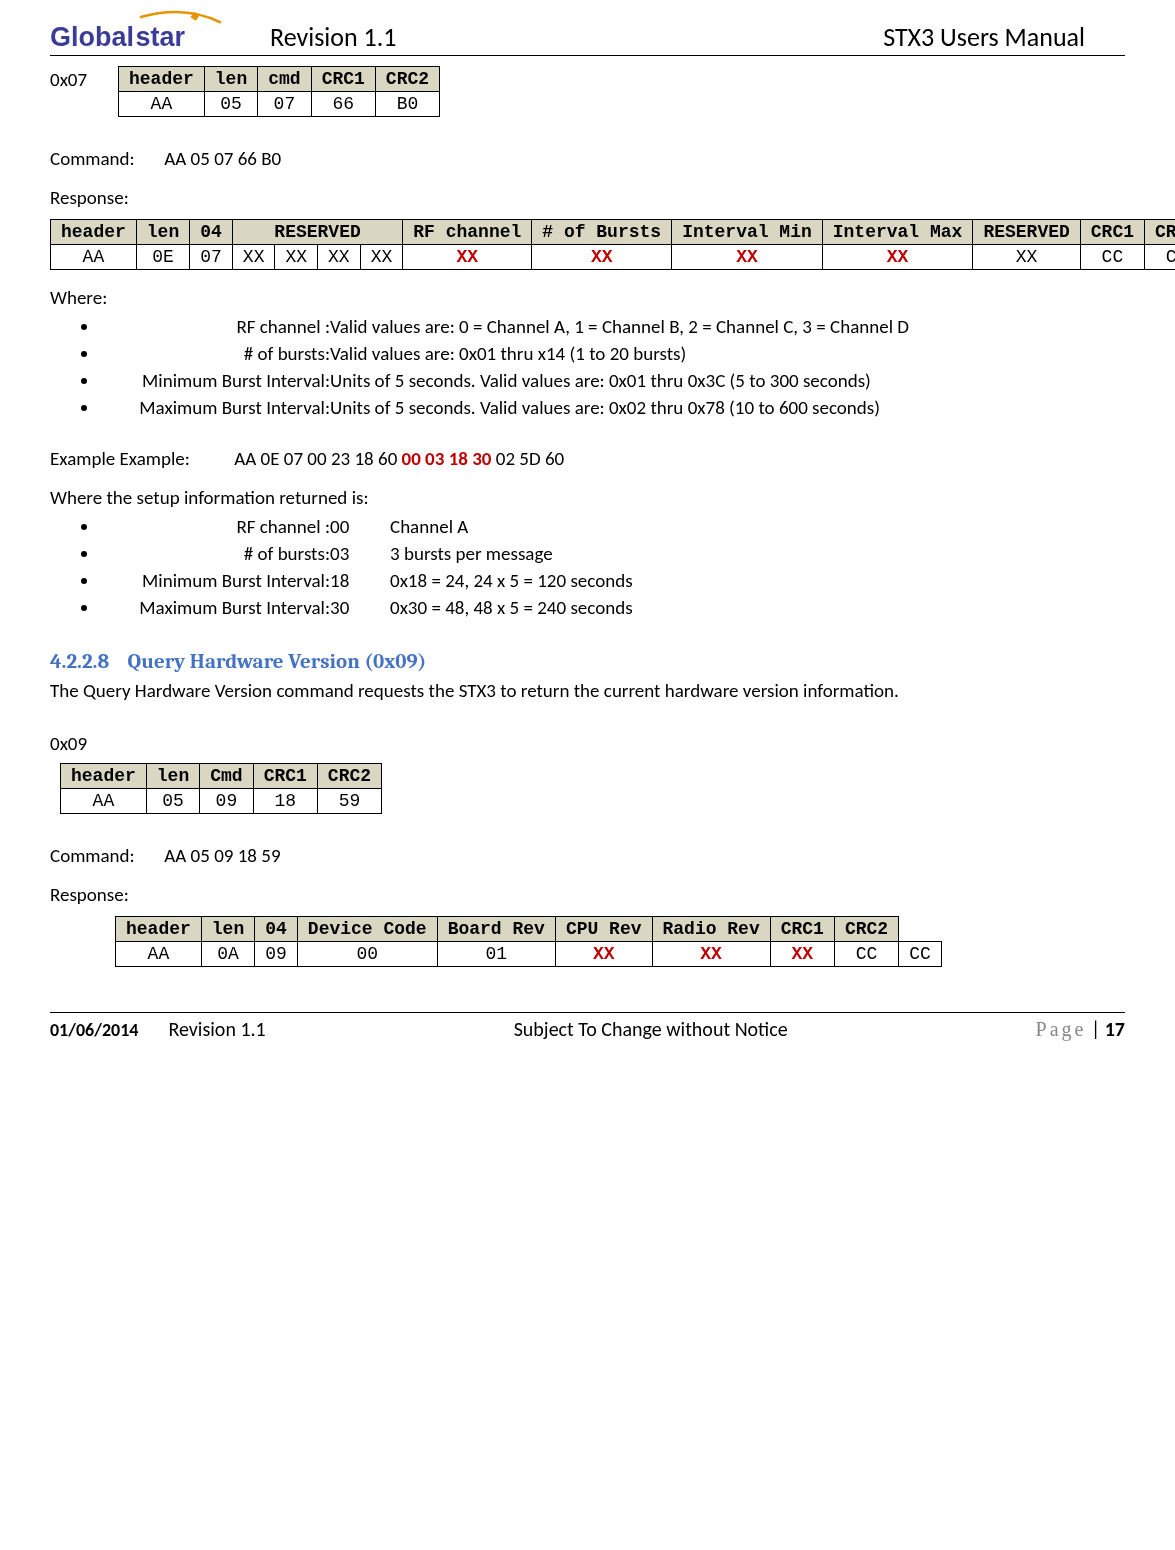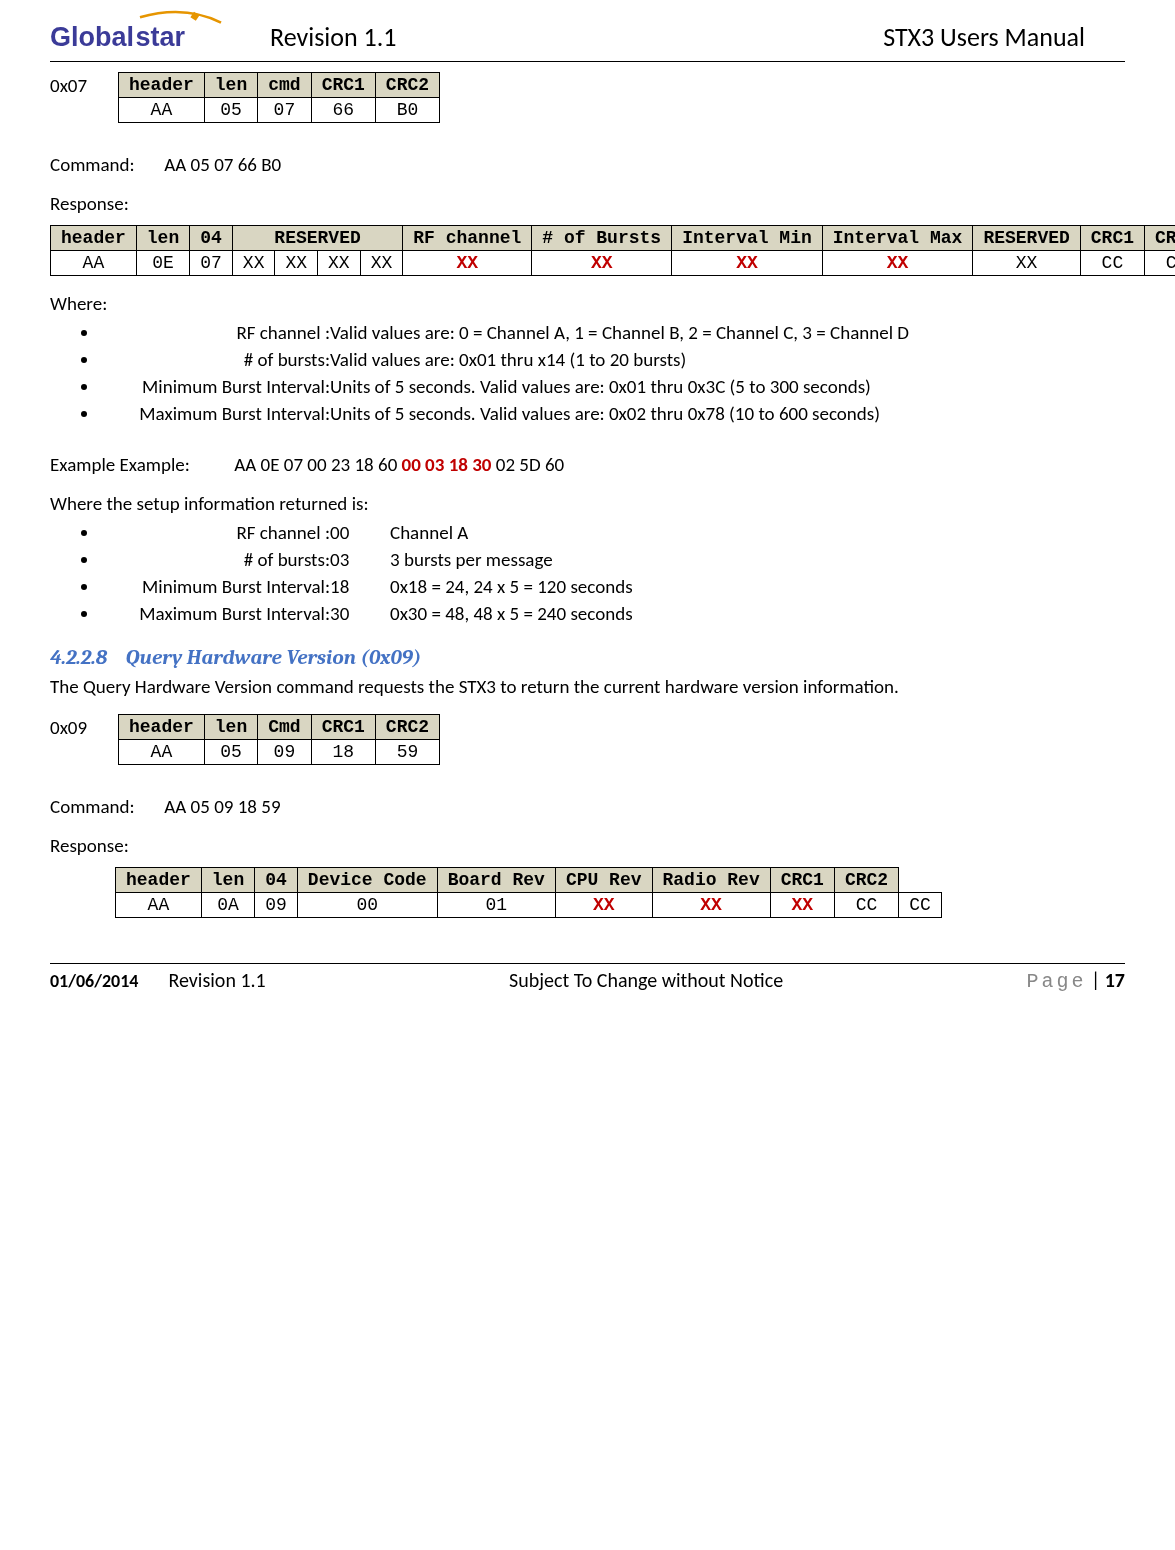--- a/index.html
+++ b/index.html
@@ -11,21 +11,20 @@
     width: 1175px;
   }
   .page {
     padding: 10px 50px 20px 50px;
     box-sizing: border-box;
   }
   .header-row {
     display: flex;
     align-items: flex-end;
     gap: 40px;
-    margin-bottom: 6px;
   }
   .logo {
     width: 180px;
   }
   .logo-svg { display:block; }
   .doc-titles {
     flex: 1;
     display: flex;
     justify-content: space-between;
     font-size: 26px;
@@ -56,36 +55,35 @@
   .red { color:#c00000; font-weight:bold; }
   .red-x { color:#c00000; font-weight:bold; }
   .body-text { font-size:19px; }
   ul.doclist { list-style-type: disc; margin:6px 0 6px 50px; padding:0; }
   ul.doclist li { margin-bottom:4px; font-size:19px; }
   .col-label { display:inline-block; width:230px;text-align:right; }
   .col-val { display:inline-block; width:60px; }
 
   .h4 {
     font-family: Cambria, Georgia, serif;
-    font-style: italic;
     font-weight: bold;
     color: #4472c4;
     font-size: 21px;
-    margin-top:20px;
+    margin-top:30px;
     margin-bottom:4px;
   }
 
   .footer {
     display:flex;
     align-items:baseline;
     gap: 30px;
     font-size:20px;
   }
   .footer .date { font-weight:bold; font-size:18px; }
-  .footer .page-tag { font-family: Liberation Mono, monospace; letter-spacing: 3px; color:#888; }
+  .footer .page-tag { font-family: Liberation Serif, serif; letter-spacing: 3px; color:#888; }
   .footer .pagenum { color:#000; letter-spacing:0; font-weight:bold; }
 
   .indent { margin-left:55px; }
   .block { margin-top:16px; }
   .resp-row { display:flex; align-items:flex-start; gap:8px;}
   .prefix { font-size:19px; width:50px; padding-top:2px; }
 
   table.wide { margin-left:0; width:100%; }
 </style>
 </head>
@@ -195,21 +193,21 @@
     <li><span class="col-label">Maximum Burst Interval:</span><span class="col-val">30</span><span>0x30 = 48, 48 x 5 = 240 seconds</span></li>
   </ul>
 
   <div class="h4">
     <span>4.2.2.8</span>&nbsp;&nbsp;&nbsp;
     <span>Query Hardware Version (0x09)</span>
   </div>
 
   <div class="body-text" style="margin-top:6px;">The Query Hardware Version command requests the STX3 to return the current hardware version information.</div>
 
-  <div class="resp-row" style="margin-top:16px;">
+  <div class="resp-row" style="margin-top:28px;flex-direction:column;">
     <div class="prefix">0x09</div>
     <table class="bytes">
       <tbody>
           <tr>
         <th>header</th>
         <th>len</th>
         <th>Cmd</th>
         <th>CRC1</th>
         <th>CRC2</th>
       </tr>

